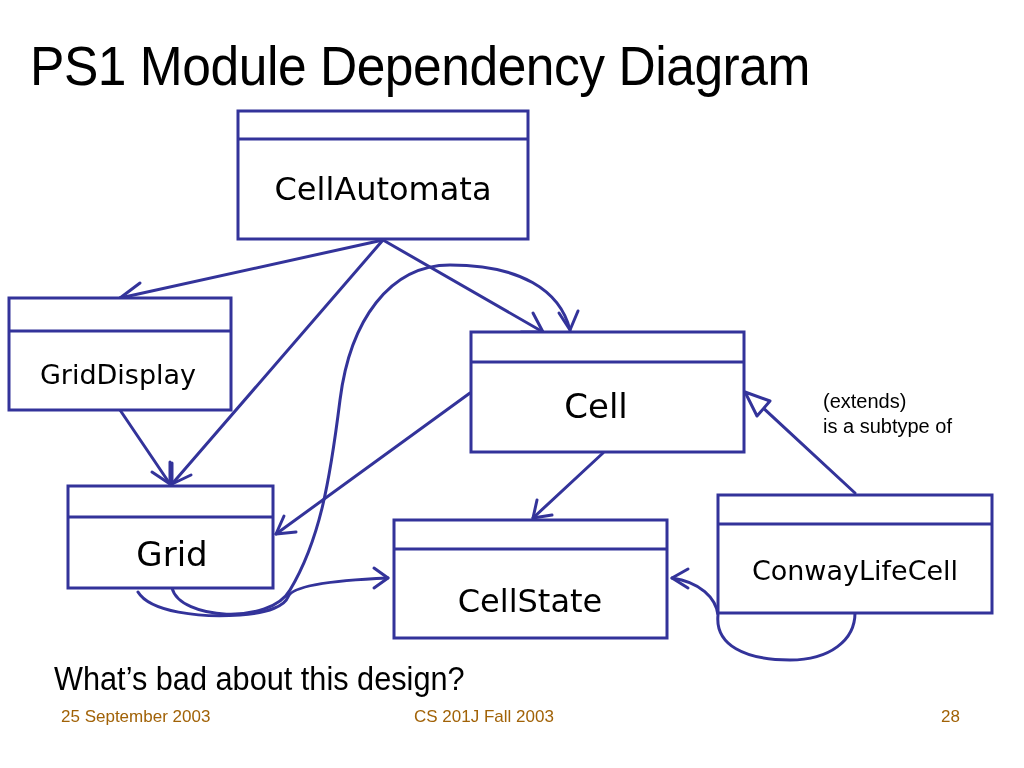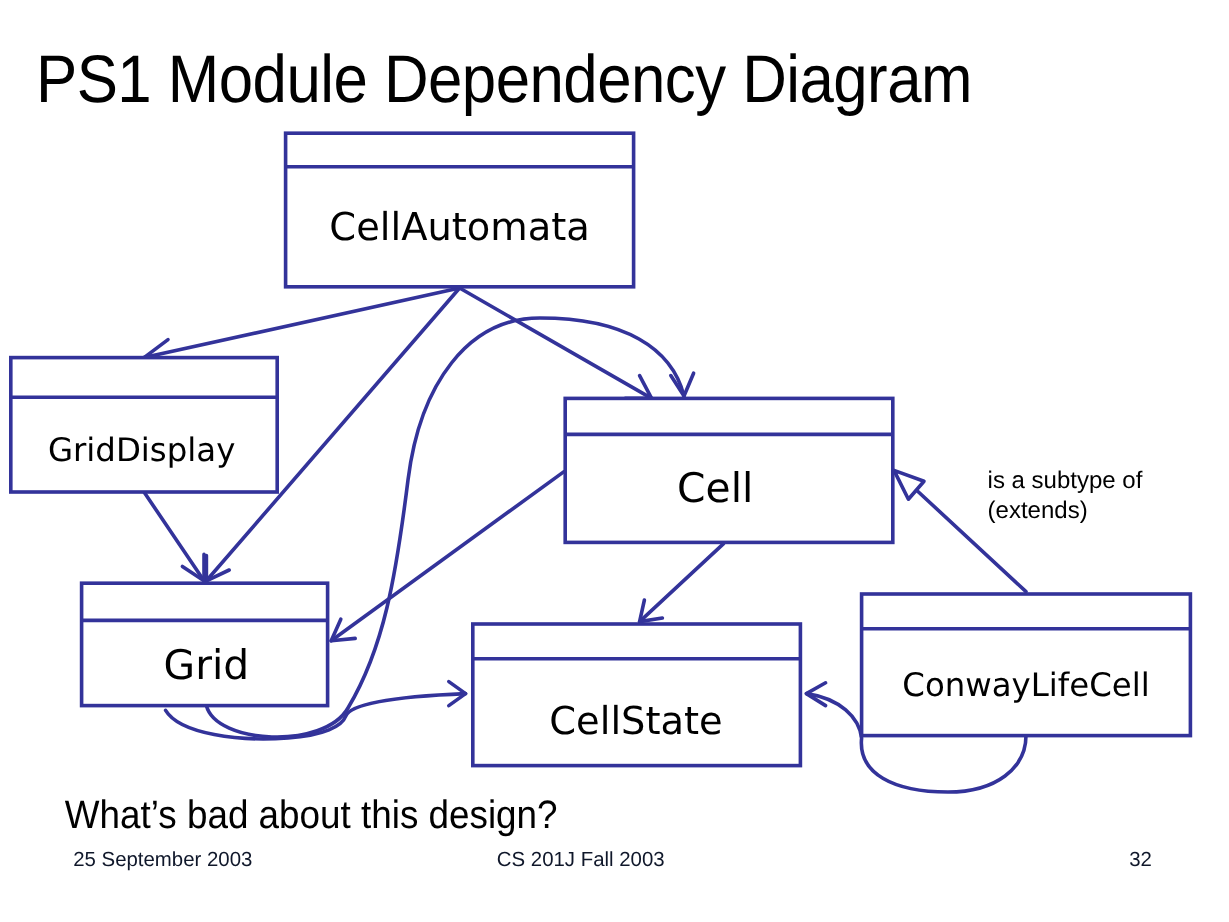--- a/index.html
+++ b/index.html
@@ -11,21 +11,21 @@
       transform: scaleX(0.92); transform-origin: left top;
     }
     svg.diagram { position: absolute; left: 0; top: 0; }
     .module-label { font-family: "DejaVu Sans", sans-serif; fill: #000; }
     .note { position: absolute; font-family: "Liberation Sans", sans-serif; font-size: 20px; color: #000; line-height: 1.25; }
     .question {
       position: absolute; left: 54px; top: 660px;
       font-family: "Liberation Sans", sans-serif; font-size: 33px; color: #000;
       white-space: nowrap; transform: scaleX(0.93); transform-origin: left top;
     }
-    .footer { position: absolute; top: 707px; font-family: "Liberation Sans", sans-serif; font-size: 17px; color: #0f172a; white-space: nowrap; }
+    .footer { position: absolute; top: 707px; font-family: "Liberation Sans", sans-serif; font-size: 17px; color: #a16207; white-space: nowrap; }
   </style>
 </head>
 <body>
 
 <div class="title">PS1 Module Dependency Diagram</div>
 
 <svg class="diagram" width="1024" height="768" viewBox="0 0 1024 768">
   <defs>
     <style>
       .box { fill: #fff; stroke: #33339a; stroke-width: 3; }
@@ -118,21 +118,21 @@
   </g>
 
   <g>
     <rect class="box" x="718" y="495" width="274" height="118"></rect>
     <line class="sep" x1="718" y1="524" x2="992" y2="524"></line>
     <text class="module-label" x="855" y="580" text-anchor="middle" font-size="27">ConwayLifeCell</text>
   </g>
 </svg>
 
 <div class="note" style="left:823px; top:389px;">
+  <div>(extends)</div>
   <div>is a subtype of</div>
-  <div>(extends)</div>
 </div>
 
 <div class="question">What’s bad about this design?</div>
 
 <div class="footer" style="left:61px;">25 September 2003</div>
 <div class="footer" style="left:414px;">CS 201J Fall 2003</div>
-<div class="footer" style="left:941px;">32</div>
+<div class="footer" style="left:941px;">28</div>
 
 </body></html>

